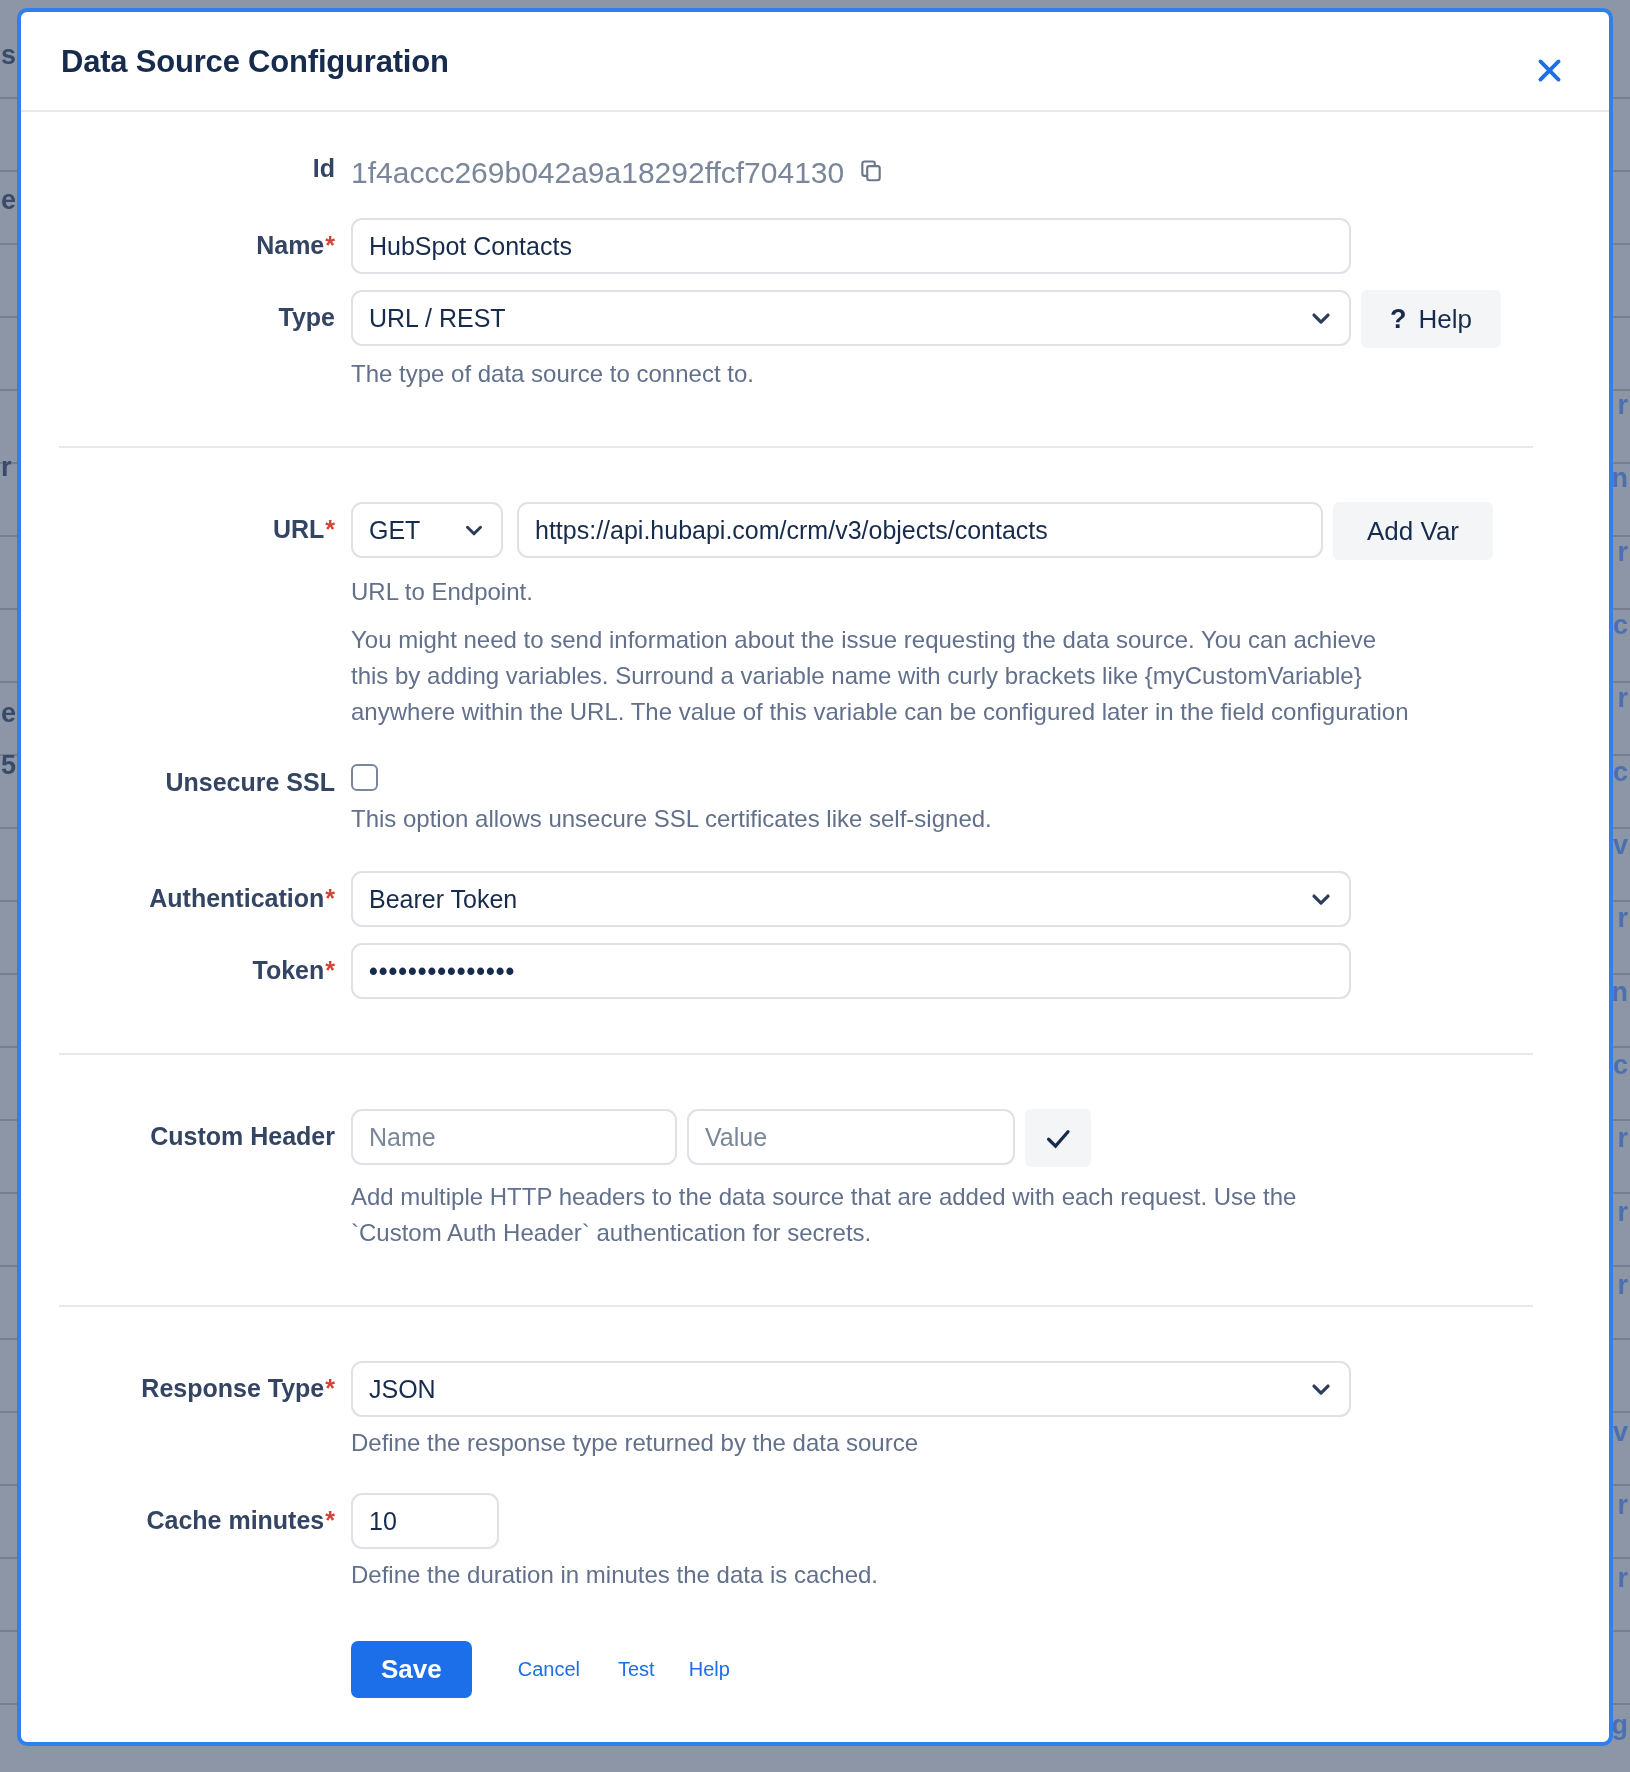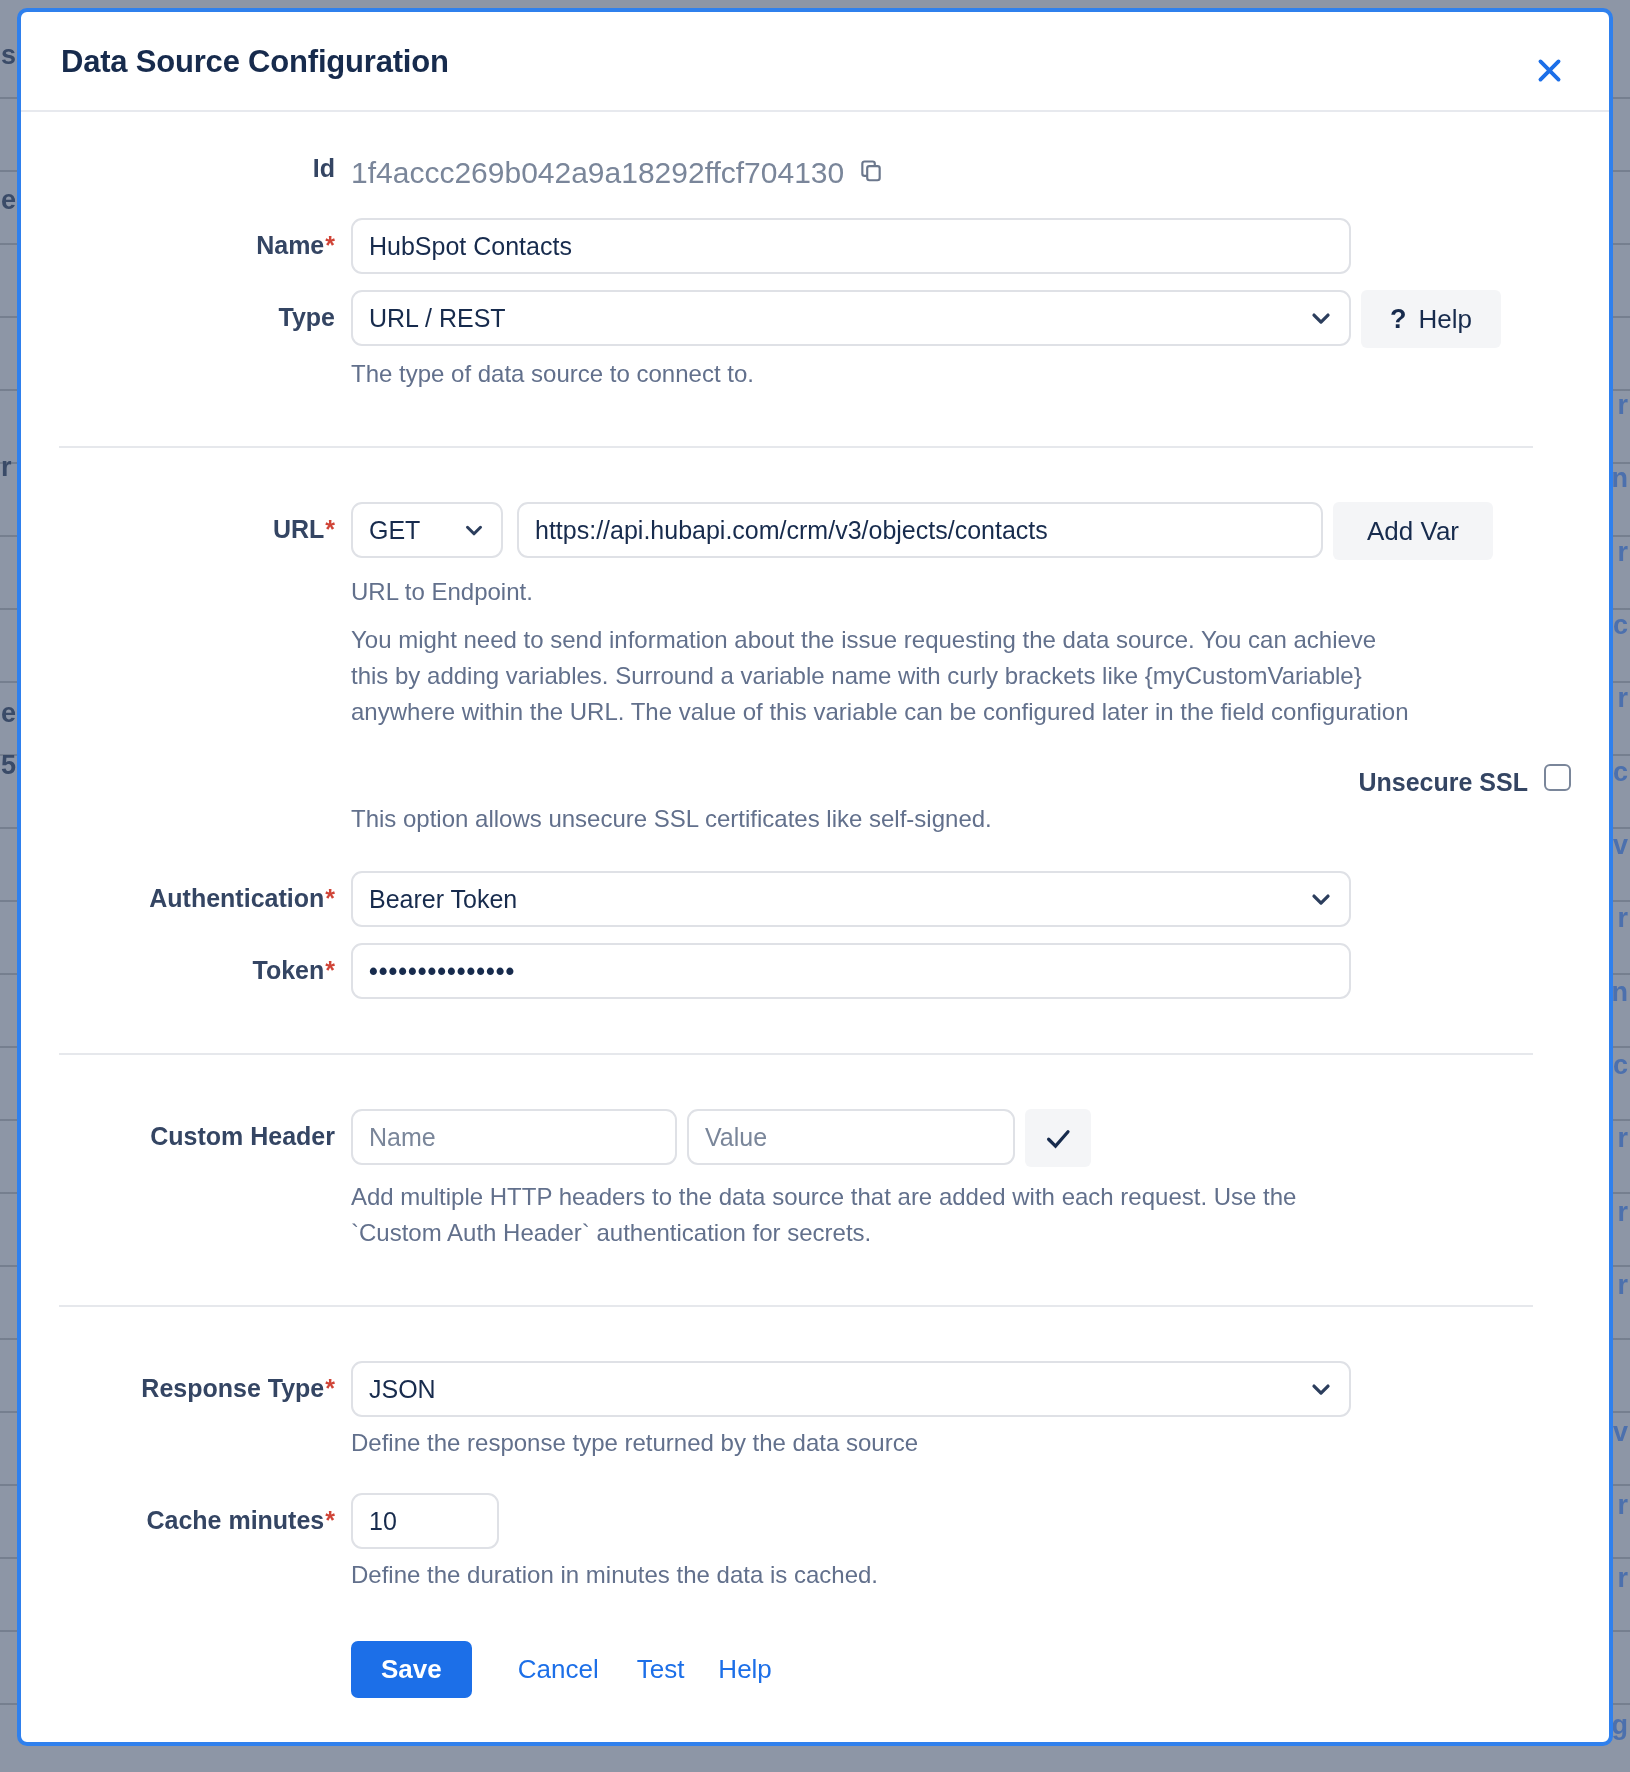--- a/index.html
+++ b/index.html
@@ -123,21 +123,21 @@
   .cache-input { width:148px; }
 
   
   .actions { display:flex; align-items:center; margin:48px 0 0 330px; padding-bottom:40px; }
   .save-btn {
     background:#1C6FE8; color:#fff; border:none; border-radius:7px;
     font-size:26px; font-weight:700; padding:13px 30px; cursor:pointer;
     font-family:"Liberation Sans", sans-serif;
   }
   .link-btn {
-    background:none; border:none; color:#1C6FE8; font-size:26px; cursor:pointer;
+    background:none; border:none; color:#1C6FE8; font-size:20px; cursor:pointer;
     font-family:"Liberation Sans", sans-serif; padding:0;
   }
   .link-cancel { margin-left:46px; }
   .link-test { margin-left:38px; }
   .link-help { margin-left:34px; }
 </style>
 </head>
 <body>
 
 <div id="backdrop">
@@ -235,21 +235,21 @@
               </svg>
           </span>
         </div>
         <input class="text-input url-input" type="text" value="https://api.hubapi.com/crm/v3/objects/contacts" style="">
         <button class="gray-btn addvar-btn">Add Var</button>
       </div>
     </div>
     <div class="help-text" style="margin-top:14px;">URL to Endpoint.</div>
     <div class="help-text para" style="margin-top:12px;">You might need to send information about the issue requesting the data source. You can achieve this by adding variables. Surround a variable name with curly brackets like {myCustomVariable} anywhere within the URL. The value of this variable can be configured later in the field configuration</div>
 
-    <div class="form-row" style="margin-top:34px; margin-bottom:4px;justify-content:flex-end;">
+    <div class="form-row" style="margin-top:34px; margin-bottom:4px;">
       <div class="row-label baseline" style="padding-top:4px;">Unsecure SSL</div>
       <div class="row-control">
         <span class="checkbox" style="margin-top:0;"></span>
       </div>
     </div>
     <div class="help-text" style="margin-top:2px; margin-bottom:34px;">This option allows unsecure SSL certificates like self-signed.</div>
 
     <div class="form-row">
       <div class="row-label"><span>Authentication</span><span class="req">*</span></div>
       <div class="row-control">

